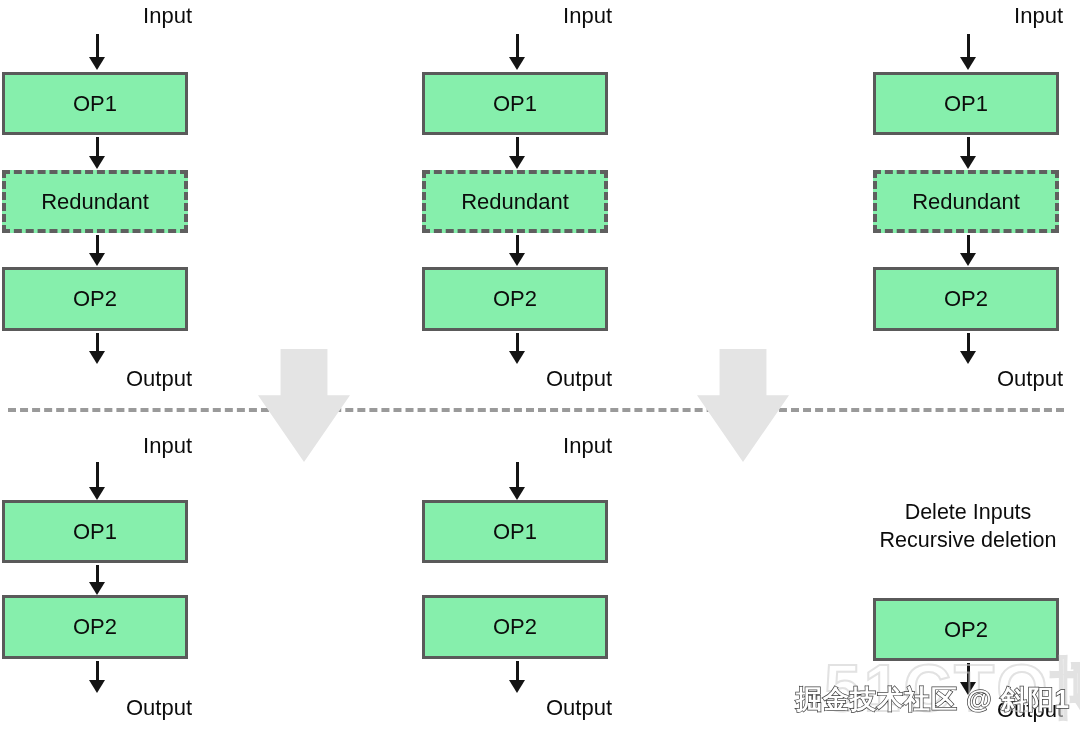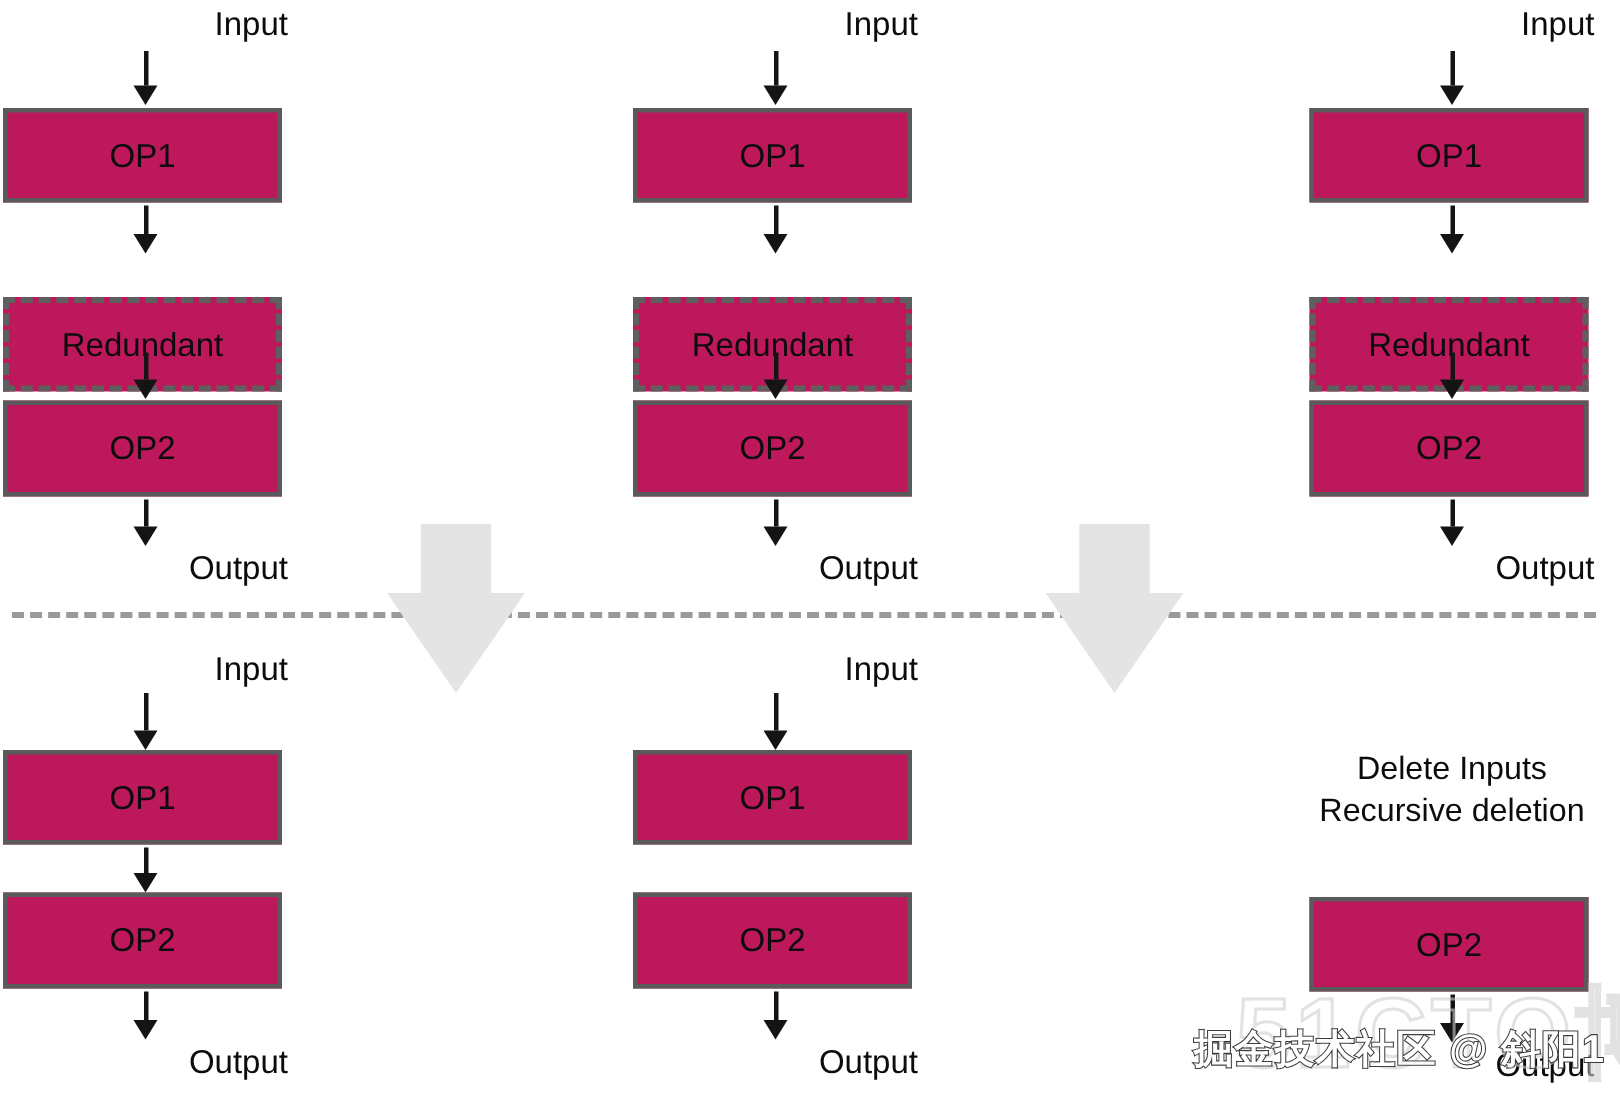--- a/index.html
+++ b/index.html
@@ -14,26 +14,26 @@
   .col{position:absolute;width:190px;}
   .txt{
     position:absolute;left:0;right:0;
     text-align:right;
     font-size:22px;
     color:#0c0c0c;
   }
   .node{
     position:absolute;left:0;right:4px;
     box-sizing:border-box;
-    background:#be185d;
+    background:#86efac;
     border:3px solid #5a5a5a;
     display:flex;align-items:center;justify-content:center;
     font-size:22px;color:#0c0c0c;
   }
-  .node.dashed{border:4px dashed #5f5f5f;margin-top:28px;}
+  .node.dashed{border:4px dashed #5f5f5f;}
   .flow-arrow{
     position:absolute;left:0;right:0;
     display:flex;flex-direction:column;align-items:center;
   }
   .flow-arrow .shaft{width:3px;flex:1;background:#141414;}
   .flow-arrow .tip{
     width:0;height:0;
     border-left:8px solid transparent;
     border-right:8px solid transparent;
     border-top:13px solid #141414;

